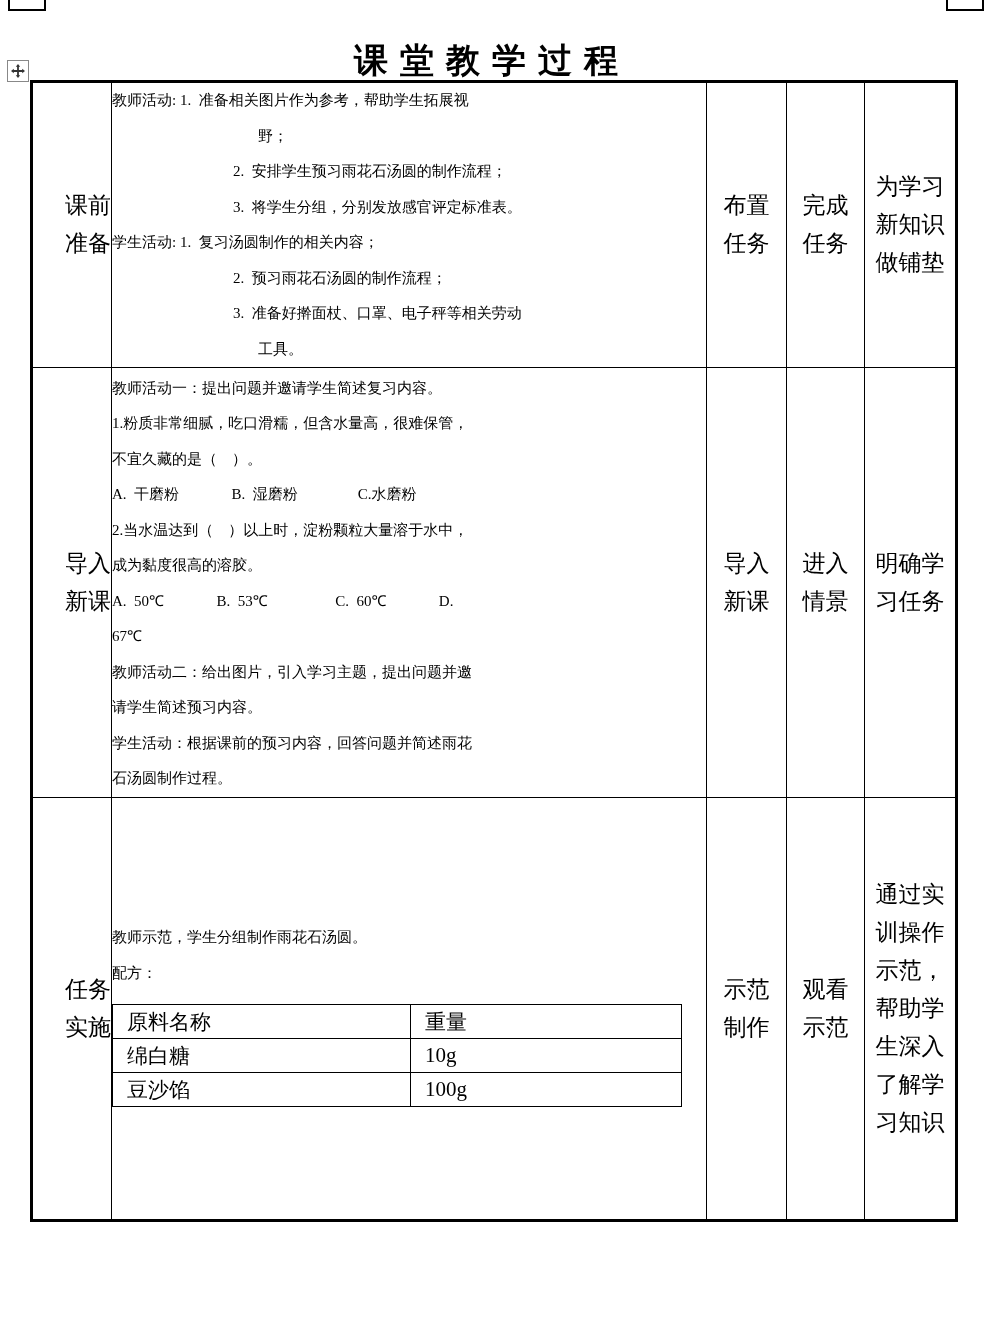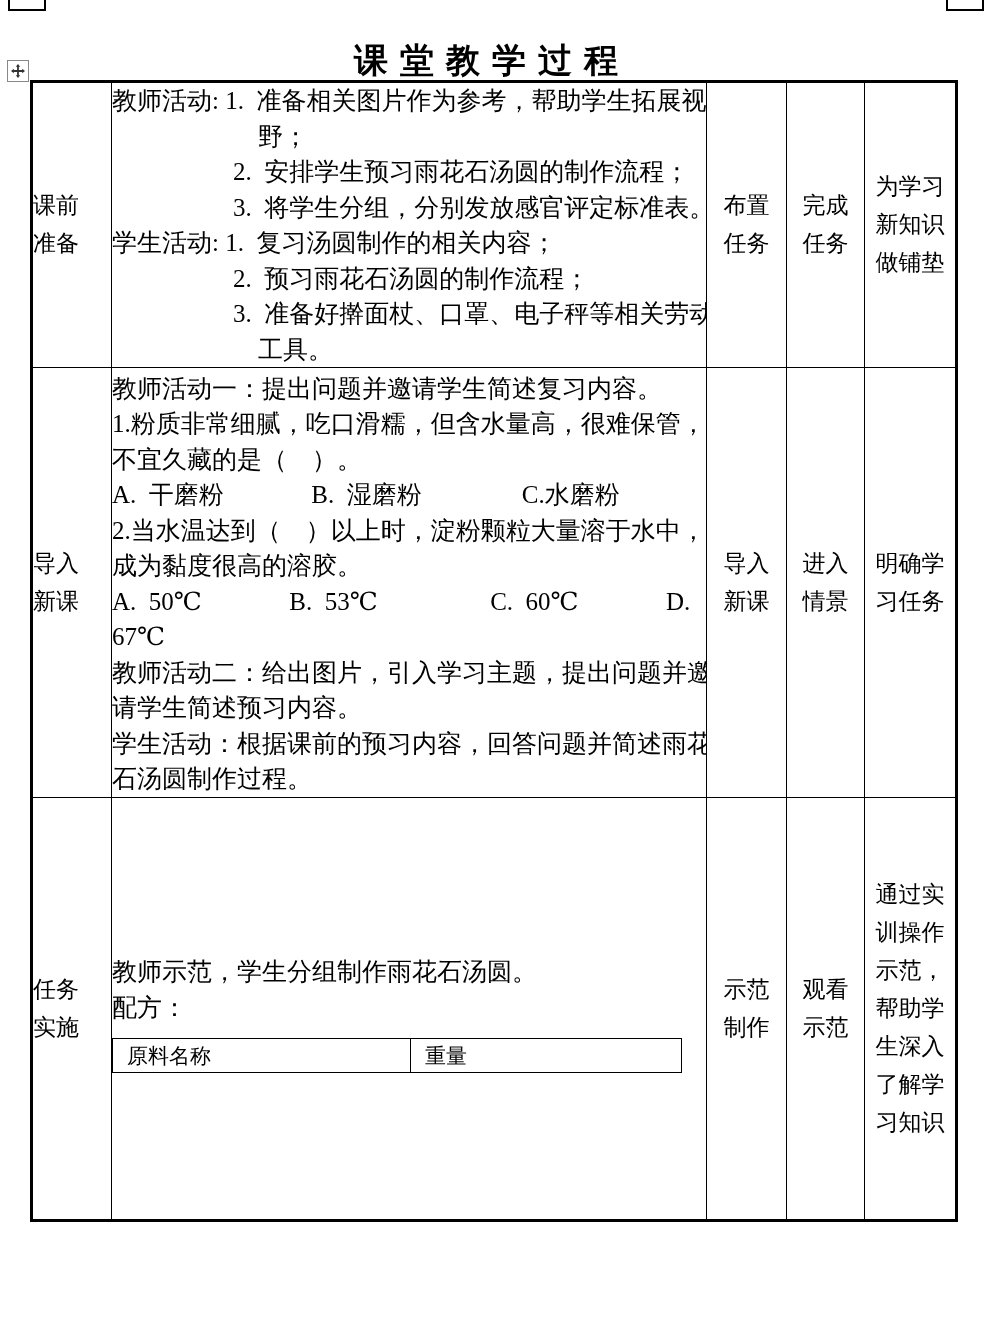--- a/index.html
+++ b/index.html
@@ -22,26 +22,26 @@
     cursor:move;
   }
   table.main{
     position:absolute;left:30px;top:80px;width:925px;
     border-collapse:collapse;table-layout:fixed;border:3px solid #000;
   }
   table.main td,table.main th{
     border:1px solid #000;padding:0;vertical-align:middle;overflow:hidden;
   }
   th.hdr{font-weight:bold;font-size:23px;line-height:36px;text-align:center;white-space:pre;}
-  td.stage{font-size:23px;line-height:38px;text-align:left;white-space:pre-line;margin-top:47px;}
+  td.stage{font-size:23px;line-height:38px;text-align:right;white-space:pre-line;margin-top:47px;}
   td.small{font-size:23px;line-height:38px;text-align:center;white-space:pre-line;}
   td.content{vertical-align:top;padding:1px 12px 0 12px;}
   td.content.r2{padding-top:2px;}
   td.content.r3{padding-top:10px;}
-  .line{white-space:pre;font-size:25px;line-height:35.5px;}
+  .line{white-space:pre;font-size:15px;line-height:35.5px;font-family:Liberation Serif, serif;}
   .line.ind1{padding-left:121px;}
   .line.ind2{padding-left:146px;}
   table.recipe{
     border-collapse:collapse;table-layout:fixed;width:569px;margin-top:13px;
     border:1px solid #000;
   }
   table.recipe td{
     border:1px solid #000;vertical-align:middle;font-size:21px;
     padding:0 0 0 14px;white-space:pre-line;
   }
@@ -131,20 +131,28 @@
       <table class="recipe">
         <colgroup>
               <col style="width:298px">
               <col style="width:271px">
             </colgroup>
         <tbody>
               <tr>
           <td class="name">原料名称</td>
           <td>重量</td>
         </tr>
+        <tr>
+          <td class="name">绵白糖</td>
+          <td>10g</td>
+        </tr>
+        <tr>
+          <td class="name">豆沙馅</td>
+          <td>100g</td>
+        </tr>
       </tbody>
           </table>
     </td>
     <td class="small">示范
 制作</td>
     <td class="small">观看
 示范</td>
     <td class="small">通过实
 训操作
 示范，

